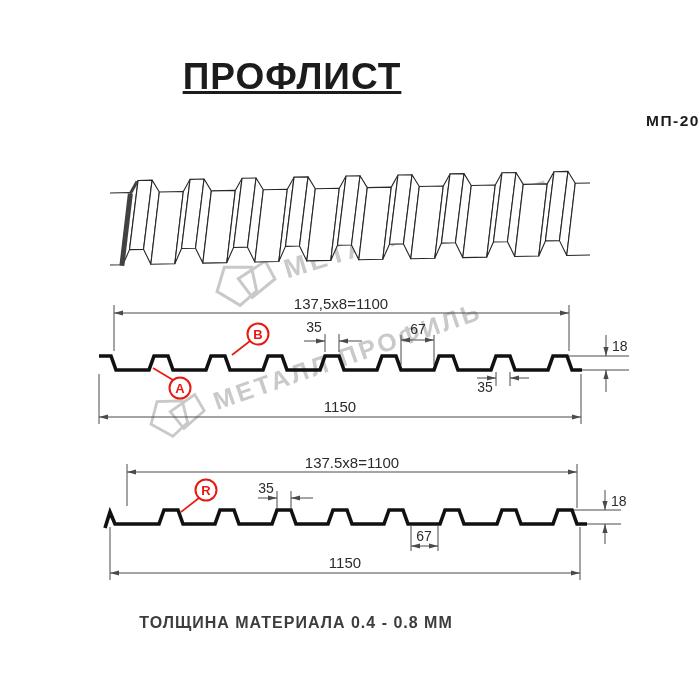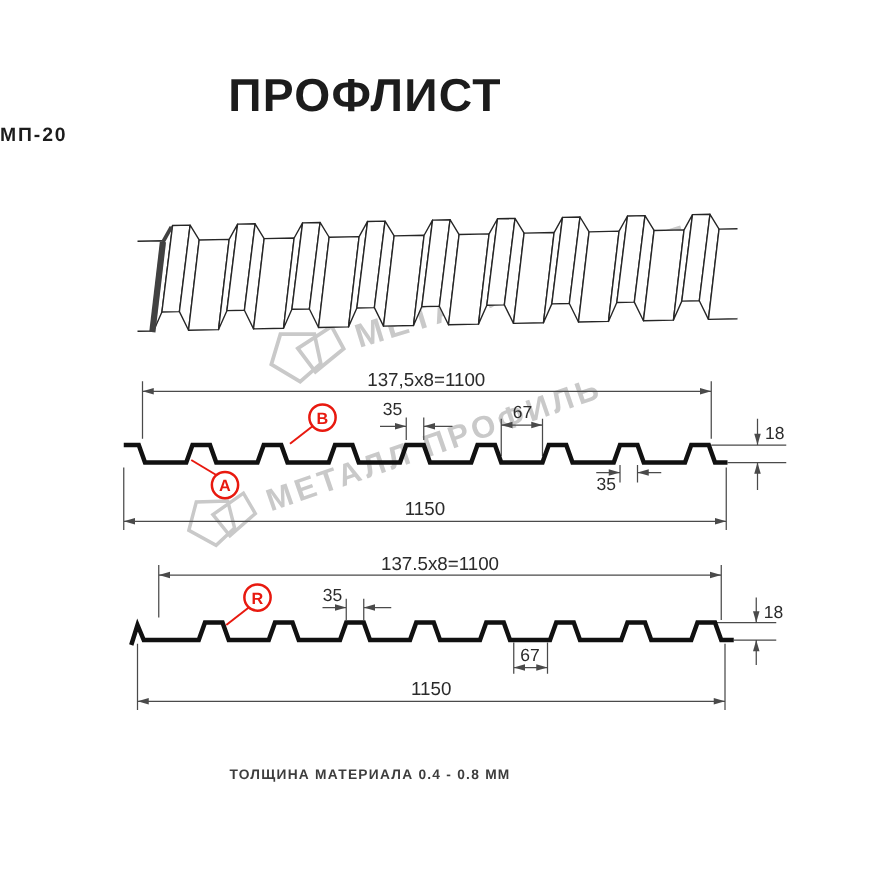--- a/index.html
+++ b/index.html
@@ -1,24 +1,24 @@
 <!DOCTYPE html>
 <html><head>
 <meta charset="utf-8">
 <style>
   html,body{margin:0;padding:0;background:#ffffff;}
   body{width:700px;height:700px;position:relative;overflow:hidden;
        font-family:"Liberation Sans","DejaVu Sans",sans-serif;}
   .abs{position:absolute;}
   .title{top:56px;left:0;width:584px;text-align:center;
-         font-size:37px;font-weight:800;letter-spacing:1px;color:#1c1c1c;}
-  .subtitle{top:100px;left:0;width:700px;text-align:left;
+         font-size:37px;font-weight:800;letter-spacing:1px;color:#1c1c1c;text-decoration:underline;}
+  .subtitle{top:112px;left:0;width:700px;text-align:right;
          font-size:15.5px;font-weight:700;letter-spacing:1.5px;color:#1c1c1c;}
   .footer{top:614px;left:0;width:592px;text-align:center;
-         font-size:11px;font-weight:700;letter-spacing:1px;color:#3d3d3d;}
+         font-size:16px;font-weight:700;letter-spacing:1px;color:#3d3d3d;}
   .wm{display:flex;align-items:center;gap:10px;color:#c9c9c9;white-space:nowrap;z-index:1;}
   .wm1{left:212px;top:265px;transform:rotate(-17deg);transform-origin:0 50%;}
   .wm2{left:146px;top:400px;transform:rotate(-19deg);transform-origin:0 50%;}
   .wm-text{font-size:27px;font-weight:700;letter-spacing:3px;}
   .wm2 .wm-text{font-size:25px;}
   .layer{z-index:2;}
   .dim{stroke:#4a4a4a;stroke-width:1;fill:none;}
   .dimfill{fill:#4a4a4a;stroke:none;}
   .dim-text{font:14px "Liberation Sans","DejaVu Sans",sans-serif;fill:#2b2b2b;}
   .dim-text-lg{font:15px "Liberation Sans","DejaVu Sans",sans-serif;fill:#2b2b2b;}
@@ -117,21 +117,21 @@
     <text class="red-text" x="242" y="54" text-anchor="middle">B</text>
   </g>
   <g>
     <path class="red-line" d="M157,95 L137,83"></path>
     <circle class="red-circ" cx="164" cy="103" r="10.5"></circle>
     <text class="red-text" x="164" y="108" text-anchor="middle">A</text>
   </g>
 </svg>
 </div>
 
-<div class="abs layer" style="left:20px;top:440px;width:670px;height:160px;">
+<div class="abs layer" style="left:20px;top:452px;width:670px;height:160px;">
 <svg width="670" height="160" viewBox="0 0 670 160">
   <path class="dim" d="M107,12 V54 M557,12 V56 M107,20 H557
     M90,75 V128 M560,75 V128 M90,121 H560
     M257,39 V56 M271,39 V56 M238,46 H257 M271,46 H293
     M391,74 V99 M418,74 V99 M391,94 H418
     M552,58 H601 M567,72 H601 M585,38 V58 M585,92 V72"></path>
   <g class="dimfill">
     <polygon points="107,20 116,17.4 116,22.6"></polygon>
         <polygon points="557,20 548,17.4 548,22.6"></polygon>
     <polygon points="90,121 99,118.4 99,123.6"></polygon>

